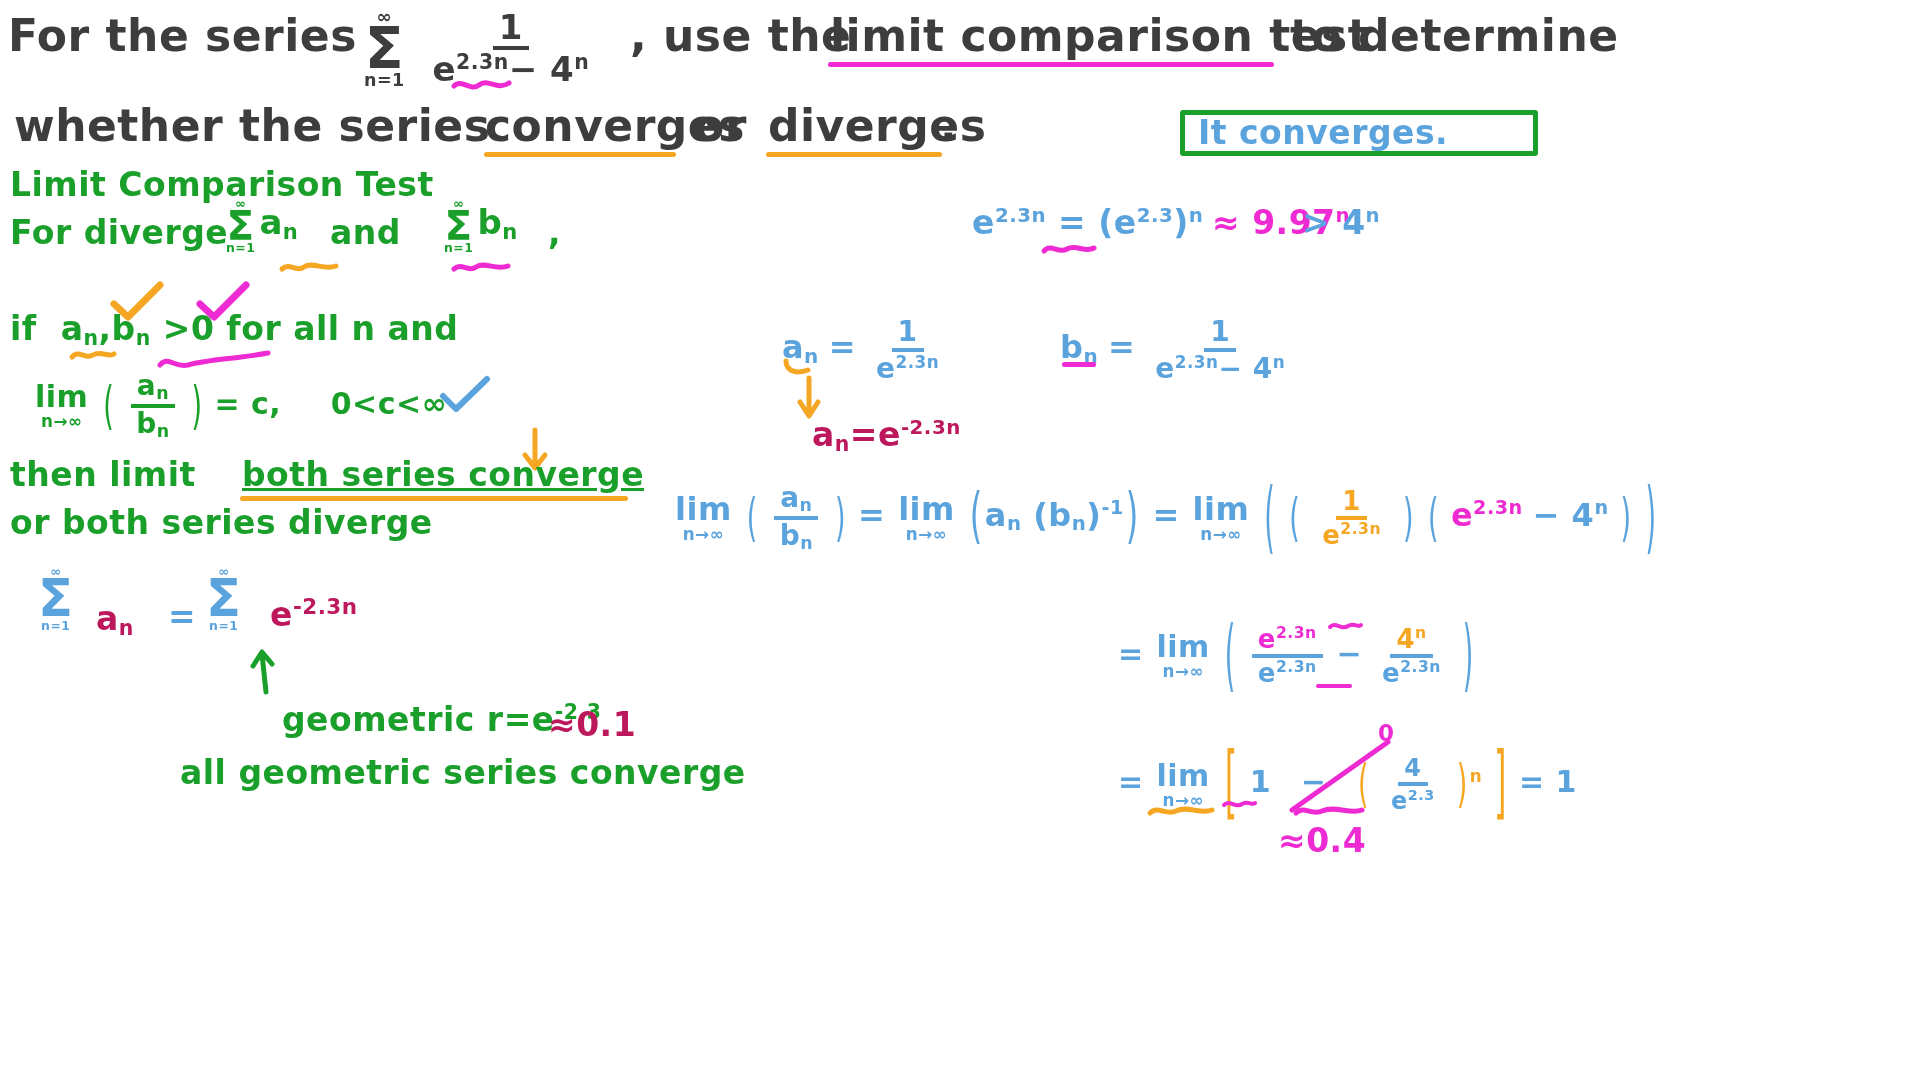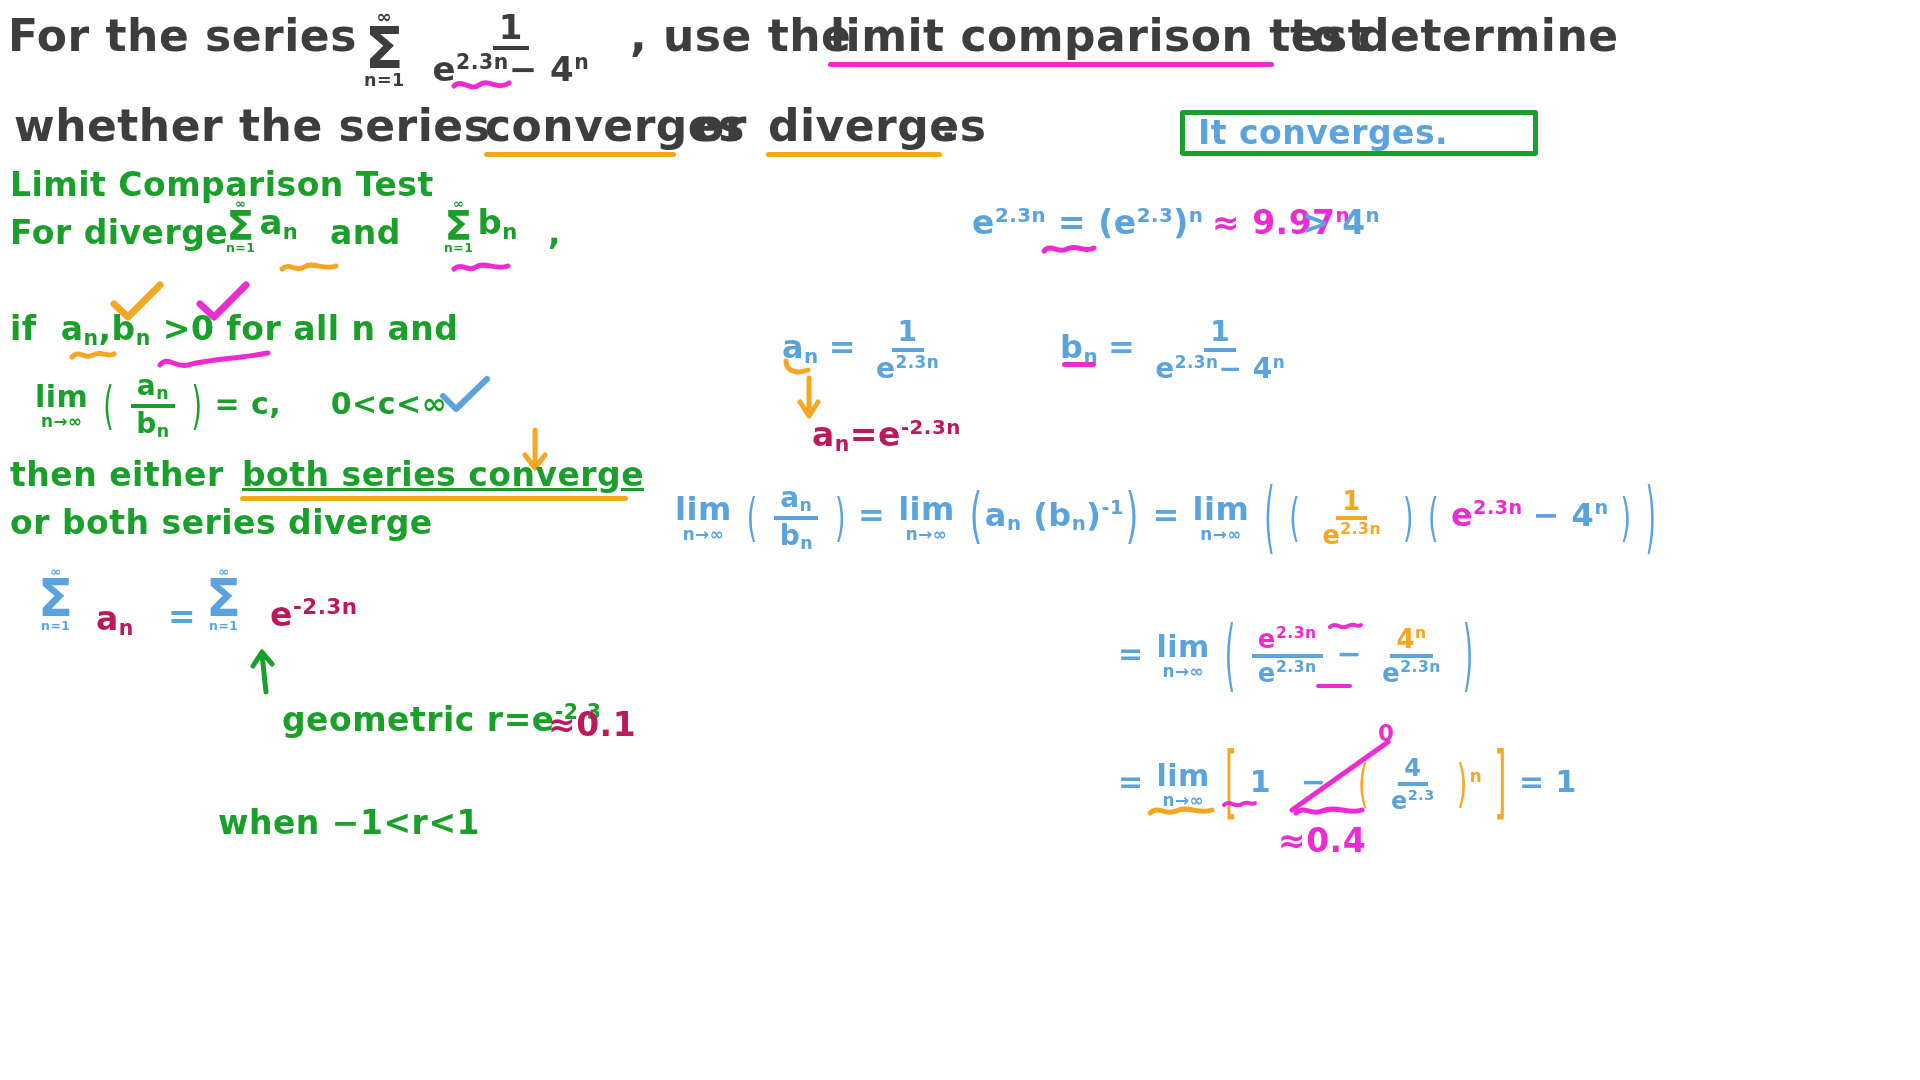--- a/index.html
+++ b/index.html
@@ -220,21 +220,21 @@
       </svg>
   </div>
 
   <div class="squig" style="left:520px;top:428px;">
     <svg width="30" height="44" viewBox="0 0 30 44">
         <path d="M15 2 L 15 38 M 5 27 L 15 40 L 25 27" stroke="#f5a623" stroke-width="5" fill="none" stroke-linecap="round" stroke-linejoin="round"></path>
       </svg>
   </div>
 
   <div class="ink g hand s34" style="left:10px;top:458px;">
-    <span>then either</span>
+    <span>then limit</span>
   </div>
   <div class="ink g hand s34" style="left:242px;top:458px;text-decoration:underline;">
     <span>both series converge</span>
   </div>
   <div class="ul o" style="left:240px;top:496px;width:388px;"></div>
 
   <div class="ink g hand s34" style="left:10px;top:506px;">
     <span>or both series diverge</span>
   </div>
 
@@ -267,22 +267,22 @@
         <path d="M16 44 L 12 6 M 3 18 L 12 4 L 22 16" stroke="#1aa02a" stroke-width="5" fill="none" stroke-linecap="round" stroke-linejoin="round"></path>
       </svg>
   </div>
 
   <div class="ink g hand s34" style="left:282px;top:702px;">
     <span>geometric  r=e</span><sup style="font-size:.62em;">-2.3</sup>
   </div>
   <div class="ink o hand s34" style="left:548px;top:708px;">
     <span>≈0.1</span>
   </div>
-  <div class="ink g hand s34" style="left:218px;top:806px;">
-    <span>when   −1&lt;r&lt;1</span>
+  <div class="ink g hand s34" style="left:180px;top:756px;">
+    <span>all geometric series converge</span>
   </div>
 
   <div class="ink b hand s34" style="left:972px;top:206px;">
     <span>e</span><sup>2.3n</sup>
     <span>=</span>
     <span>(</span><span>e</span><sup>2.3</sup><span>)</span><sup>n</sup>
   </div>
   <div class="squig" style="left:1042px;top:242px;">
     <svg width="54" height="14" viewBox="0 0 54 14">
         <path d="M2 9 C 9 1, 16 12, 25 7 C 34 2, 43 11, 52 6" stroke="#ee2ad2" stroke-width="5" fill="none" stroke-linecap="round"></path>

